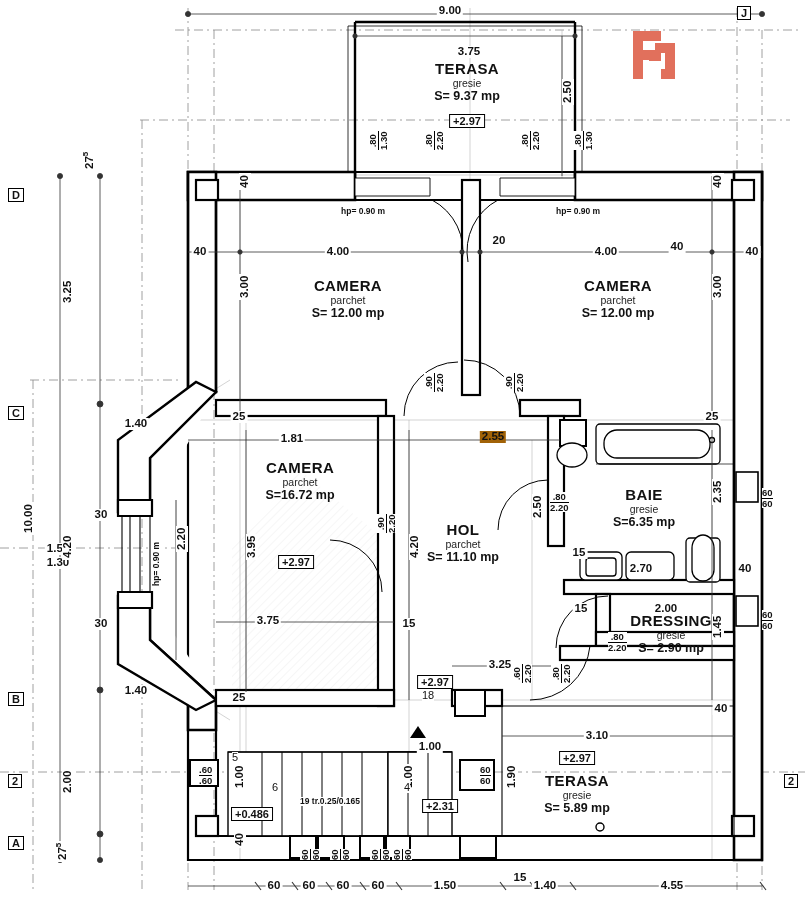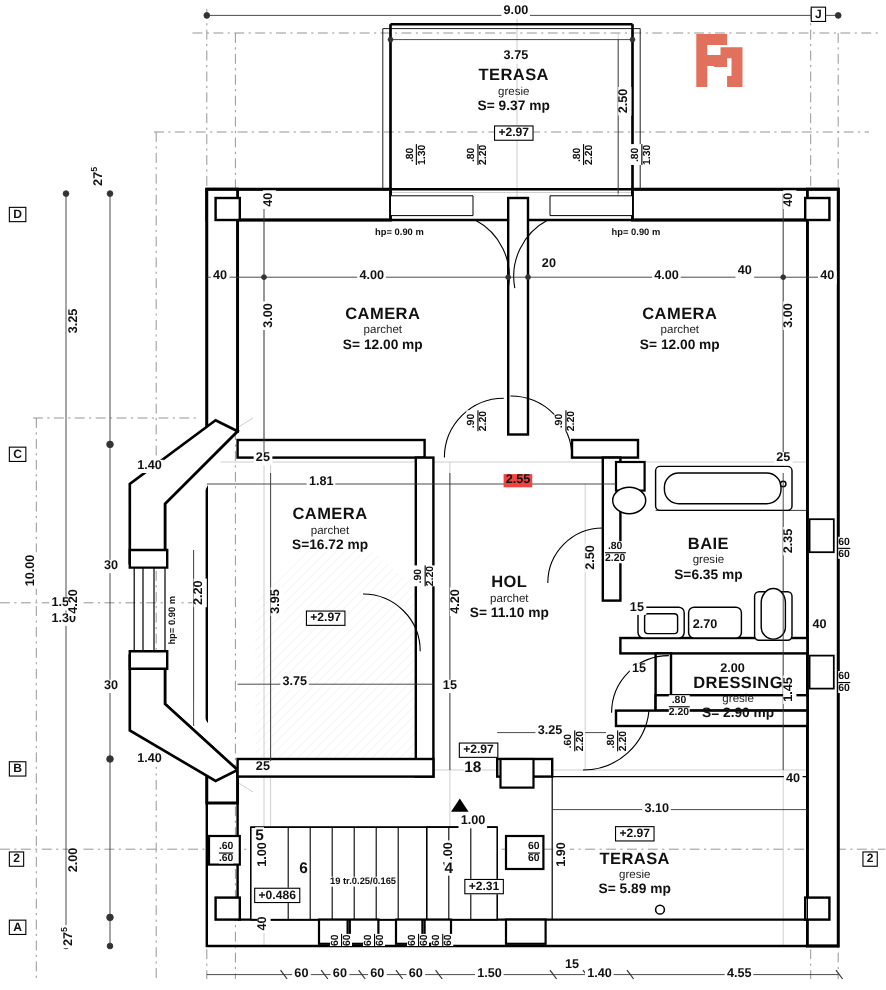--- a/index.html
+++ b/index.html
@@ -13,21 +13,21 @@
   .roomblk{position:absolute;transform:translateX(-50%);text-align:center;}
   .dim{font-size:11.5px;font-weight:bold;}
   .dimv{font-size:11.5px;font-weight:bold;transform-origin:0 0;transform:rotate(-90deg);}
   .elev{font-size:11px;font-weight:bold;border:1.4px solid #000;padding:0px 3px;background:#fff;}
   .frac{font-size:9.5px;font-weight:bold;text-align:center;line-height:1.02;}
   .fracv{font-size:9.5px;font-weight:bold;text-align:center;line-height:1.02;
          transform-origin:0 0;transform:rotate(-90deg);}
   .axbox{font-size:11px;font-weight:bold;border:1.2px solid #000;padding:0 3px;background:#fff;}
   .hp{font-size:8.5px;font-weight:bold;}
   .hpv{font-size:8.5px;font-weight:bold;transform-origin:0 0;transform:rotate(-90deg);}
-  .tiny{font-size:14px;font-weight:bold;}
+  .tiny{font-size:11px;font-weight:normal;}
   .sup{font-size:8px;vertical-align:super;font-weight:bold;}
   #logo{position:absolute;left:631px;top:29px;width:46px;height:52px;}
 </style>
 </head>
 <body>
 
 <svg id="plan" viewBox="0 0 805 900">
   <defs>
     <pattern id="hatch" width="6" height="6" patternUnits="userSpaceOnUse" patternTransform="rotate(45)">
       <line x1="0" y1="0" x2="0" y2="6" stroke="#bbb" stroke-width="0.6"></line>
@@ -332,31 +332,31 @@
   </div>
 <div id="elev-layer">
     <div class="lbl" style="left: 467px; top: 112px; transform: translateX(-50%);"><span class="elev">+2.97</span></div>
     <div class="lbl" style="left: 296px; top: 553px; transform: translateX(-50%);"><span class="elev">+2.97</span></div>
     <div class="lbl" style="left: 435px; top: 673px; transform: translateX(-50%);"><span class="elev">+2.97</span></div>
     <div class="lbl" style="left: 577px; top: 749px; transform: translateX(-50%);"><span class="elev">+2.97</span></div>
     <div class="lbl" style="left: 252px; top: 805px; transform: translateX(-50%);"><span class="elev">+0.486</span></div>
     <div class="lbl" style="left: 440px; top: 797px; transform: translateX(-50%);"><span class="elev">+2.31</span></div>
   </div>
 <div id="hdim-layer">
-    <div class="lbl dim" style="left: 469px; top: 5px; transform: translateX(-50%); background: rgb(255, 255, 255); padding: 0px 2px;">9.00</div>
+    <div class="lbl dim" style="left: 450px; top: 5px; transform: translateX(-50%); background: rgb(255, 255, 255); padding: 0px 2px;">9.00</div>
     <div class="lbl dim" style="left: 469px; top: 46px; transform: translateX(-50%); background: rgb(255, 255, 255); padding: 0px 2px;">3.75</div>
     <div class="lbl dim" style="left: 200px; top: 246px; transform: translateX(-50%); background: rgb(255, 255, 255); padding: 0px 2px;">40</div>
     <div class="lbl dim" style="left: 338px; top: 246px; transform: translateX(-50%); background: rgb(255, 255, 255); padding: 0px 2px;">4.00</div>
     <div class="lbl dim" style="left: 499px; top: 235px; transform: translateX(-50%); background: rgb(255, 255, 255); padding: 0px 2px;">20</div>
     <div class="lbl dim" style="left: 606px; top: 246px; transform: translateX(-50%); background: rgb(255, 255, 255); padding: 0px 2px;">4.00</div>
     <div class="lbl dim" style="left: 752px; top: 246px; transform: translateX(-50%); background: rgb(255, 255, 255); padding: 0px 2px;">40</div>
     <div class="lbl dim" style="left: 677px; top: 241px; transform: translateX(-50%); background: rgb(255, 255, 255); padding: 0px 2px;">40</div>
     <div class="lbl dim" style="left: 239px; top: 411px; transform: translateX(-50%); background: rgb(255, 255, 255); padding: 0px 2px;">25</div>
     <div class="lbl dim" style="left: 292px; top: 433px; transform: translateX(-50%); background: rgb(255, 255, 255); padding: 0px 2px;">1.81</div>
-    <div class="lbl dim" style="left: 471px; top: 431px; transform: translateX(-50%); background: #ef4444; padding: 0px 2px;">2.55</div>
+    <div class="lbl dim" style="left: 493px; top: 431px; transform: translateX(-50%); background: #a16207; padding: 0px 2px;">2.55</div>
     <div class="lbl dim" style="left: 712px; top: 411px; transform: translateX(-50%); background: rgb(255, 255, 255); padding: 0px 2px;">25</div>
     <div class="lbl dim" style="left: 579px; top: 547px; transform: translateX(-50%); background: rgb(255, 255, 255); padding: 0px 2px;">15</div>
     <div class="lbl dim" style="left: 641px; top: 563px; transform: translateX(-50%); background: rgb(255, 255, 255); padding: 0px 2px;">2.70</div>
     <div class="lbl dim" style="left: 745px; top: 563px; transform: translateX(-50%); background: rgb(255, 255, 255); padding: 0px 2px;">40</div>
     <div class="lbl dim" style="left: 581px; top: 603px; transform: translateX(-50%); background: rgb(255, 255, 255); padding: 0px 2px;">15</div>
     <div class="lbl dim" style="left: 666px; top: 603px; transform: translateX(-50%); background: rgb(255, 255, 255); padding: 0px 2px;">2.00</div>
     <div class="lbl dim" style="left: 136px; top: 418px; transform: translateX(-50%); background: rgb(255, 255, 255); padding: 0px 2px;">1.40</div>
     <div class="lbl dim" style="left: 101px; top: 509px; transform: translateX(-50%); background: rgb(255, 255, 255); padding: 0px 2px;">30</div>
     <div class="lbl dim" style="left: 58px; top: 543px; transform: translateX(-50%); background: rgb(255, 255, 255); padding: 0px 2px;">1.50</div>
     <div class="lbl dim" style="left: 58px; top: 557px; transform: translateX(-50%); background: rgb(255, 255, 255); padding: 0px 2px;">1.30</div>

